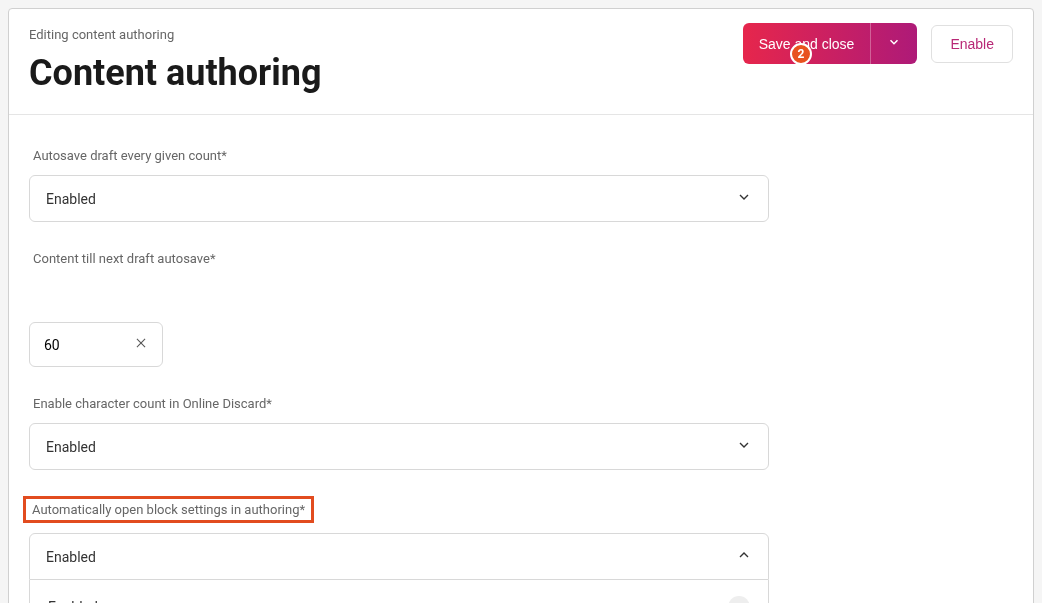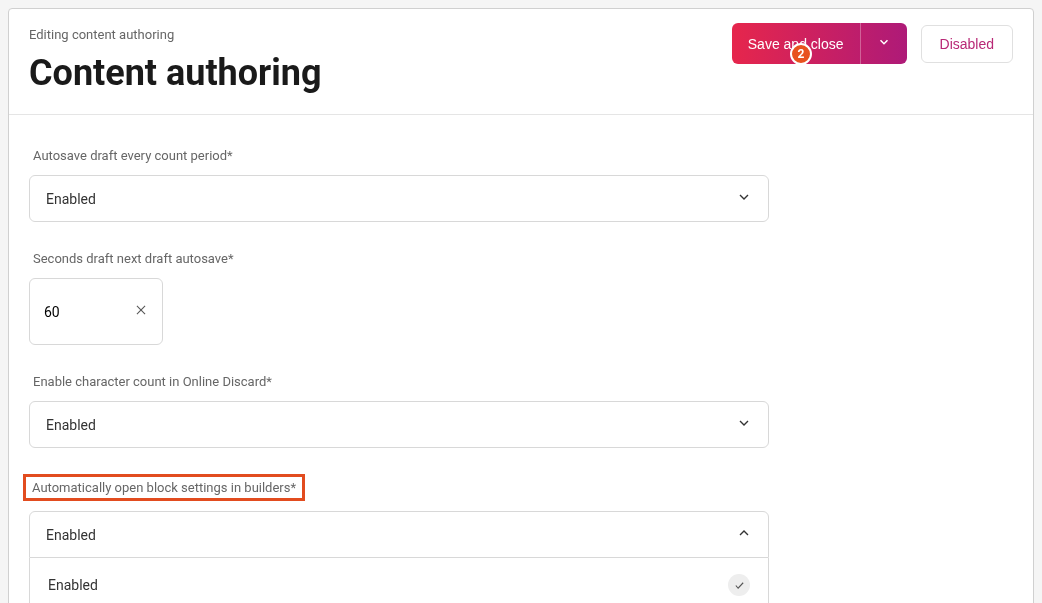--- a/index.html
+++ b/index.html
@@ -144,28 +144,29 @@
       align-items: center;
       justify-content: center;
     }
     .check-circle svg {
       width: 11px;
       height: 11px;
     }
     .number-input {
       border: 1px solid #d8d8d8;
       border-radius: 6px;
-      padding: 24px 14px;
+      padding: 13px 14px;
       font-size: 14px;
       color: #333;
       width: 134px;
       display: flex;
       justify-content: space-between;
       align-items: center;
       background: #fff;
+      margin-top: 44px;
     }
     .number-input input {
       border: none;
       outline: none;
       font-size: 14px;
       width: 60px;
       font-family: inherit;
     }
     .clear-x {
       cursor: pointer;
@@ -217,40 +218,40 @@
       <div class="save-button-group">
         <button class="save-button">Save and close</button>
         <div class="save-dropdown">
           <span>
             <svg viewBox="0 0 24 24" fill="none" stroke="#fff" stroke-width="2.5">
                 <polyline points="6 9 12 15 18 9"></polyline>
               </svg>
           </span>
         </div>
       </div>
-      <button class="discard-button">Disabled</button>
+      <button class="discard-button">Enable</button>
     </div>
   </div>
 
   <div class="form-area">
 
     <div class="form-group">
-      <span class="form-label">Autosave draft every count period*</span>
+      <span class="form-label">Autosave draft every given count*</span>
       <div class="select-box">
         <span>Enabled</span>
         <span class="chevron">
           <svg viewBox="0 0 24 24" fill="none" stroke-width="2">
               <polyline points="6 9 12 15 18 9"></polyline>
             </svg>
         </span>
       </div>
     </div>
 
     <div class="form-group">
-      <span class="form-label">Seconds draft next draft autosave*</span>
+      <span class="form-label">Content till next draft autosave*</span>
       <div class="number-input">
         <input type="text" value="60" style="">
         <span class="clear-x">
           <span>
             <svg viewBox="0 0 24 24" fill="none" stroke-width="1.8">
                 <line x1="5" y1="5" x2="19" y2="19"></line>
                 <line x1="19" y1="5" x2="5" y2="19"></line>
               </svg>
           </span>
         </span>
@@ -263,21 +264,21 @@
         <span>Enabled</span>
         <span class="chevron">
           <svg viewBox="0 0 24 24" fill="none" stroke-width="2">
               <polyline points="6 9 12 15 18 9"></polyline>
             </svg>
         </span>
       </div>
     </div>
 
     <div class="form-group" style="margin-bottom:0; position:relative;">
-      <span class="form-label highlighted-label">Automatically open block settings in builders*</span>
+      <span class="form-label highlighted-label">Automatically open block settings in authoring*</span>
       <div class="select-box select-box-open">
         <span>Enabled</span>
         <span class="chevron">
           <svg viewBox="0 0 24 24" fill="none" stroke-width="2">
               <polyline points="6 15 12 9 18 15"></polyline>
             </svg>
         </span>
       </div>
       <div class="select-options">
         <div class="select-option">

